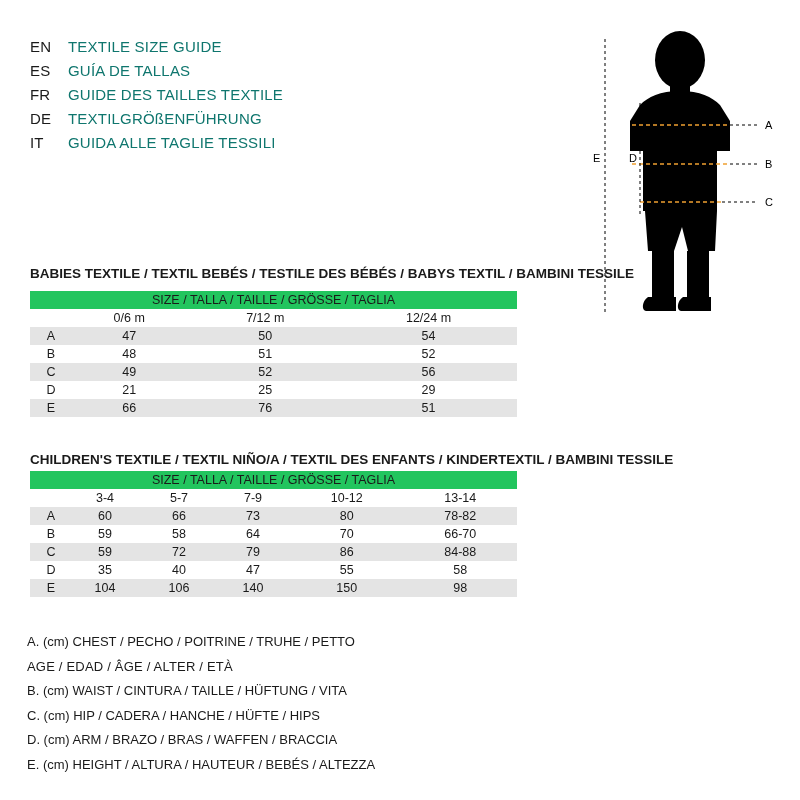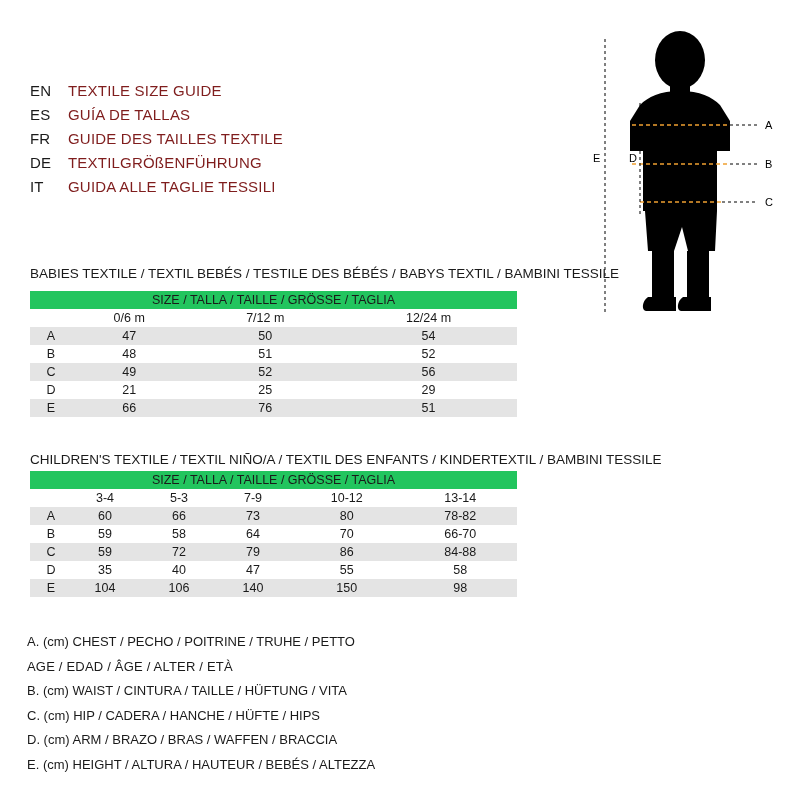--- a/index.html
+++ b/index.html
@@ -35,42 +35,41 @@
     font-size: 15px;
     letter-spacing: 0.2px;
   }
   .lang-code {
     width: 38px;
     flex: 0 0 38px;
     color: #1a1a1a;
   }
   .lang-text {
     flex: 1;
-    color: #7f1d1d;
-    margin-top: 44px;
+    color: #0f766e;
   }
 
   
   .figure-area {
     position: absolute;
     left: 560px;
     top: 25px;
     width: 230px;
     height: 300px;
   }
   .fig-svg {
     display: block;
   }
 
   
   .section-title {
     position: absolute;
     left: 30px;
     font-size: 13.5px;
-    font-weight: normal;
+    font-weight: bold;
     color: #1a1a1a;
     white-space: nowrap;
   }
   #babies-title { top: 266px; }
   #children-title { top: 452px; }
 
   
   table.size-table {
     position: absolute;
     border-collapse: collapse;
@@ -272,21 +271,21 @@
   <div class="section-title" id="children-title">CHILDREN'S TEXTILE / TEXTIL NIÑO/A / TEXTIL DES ENFANTS / KINDERTEXTIL / BAMBINI TESSILE</div>
 
   <table class="size-table" id="children-table">
     <tbody>
       <tr class="hdr-band">
         <td colspan="6">SIZE / TALLA / TAILLE / GRÖSSE / TAGLIA</td>
       </tr>
       <tr class="colhdr">
         <td class="col-label"></td>
         <td>3-4</td>
-        <td>5-3</td>
+        <td>5-7</td>
         <td>7-9</td>
         <td>10-12</td>
         <td>13-14</td>
       </tr>
       <tr class="alt">
         <td class="col-label">A</td>
         <td>60</td>
         <td>66</td>
         <td>73</td>
         <td>80</td>

